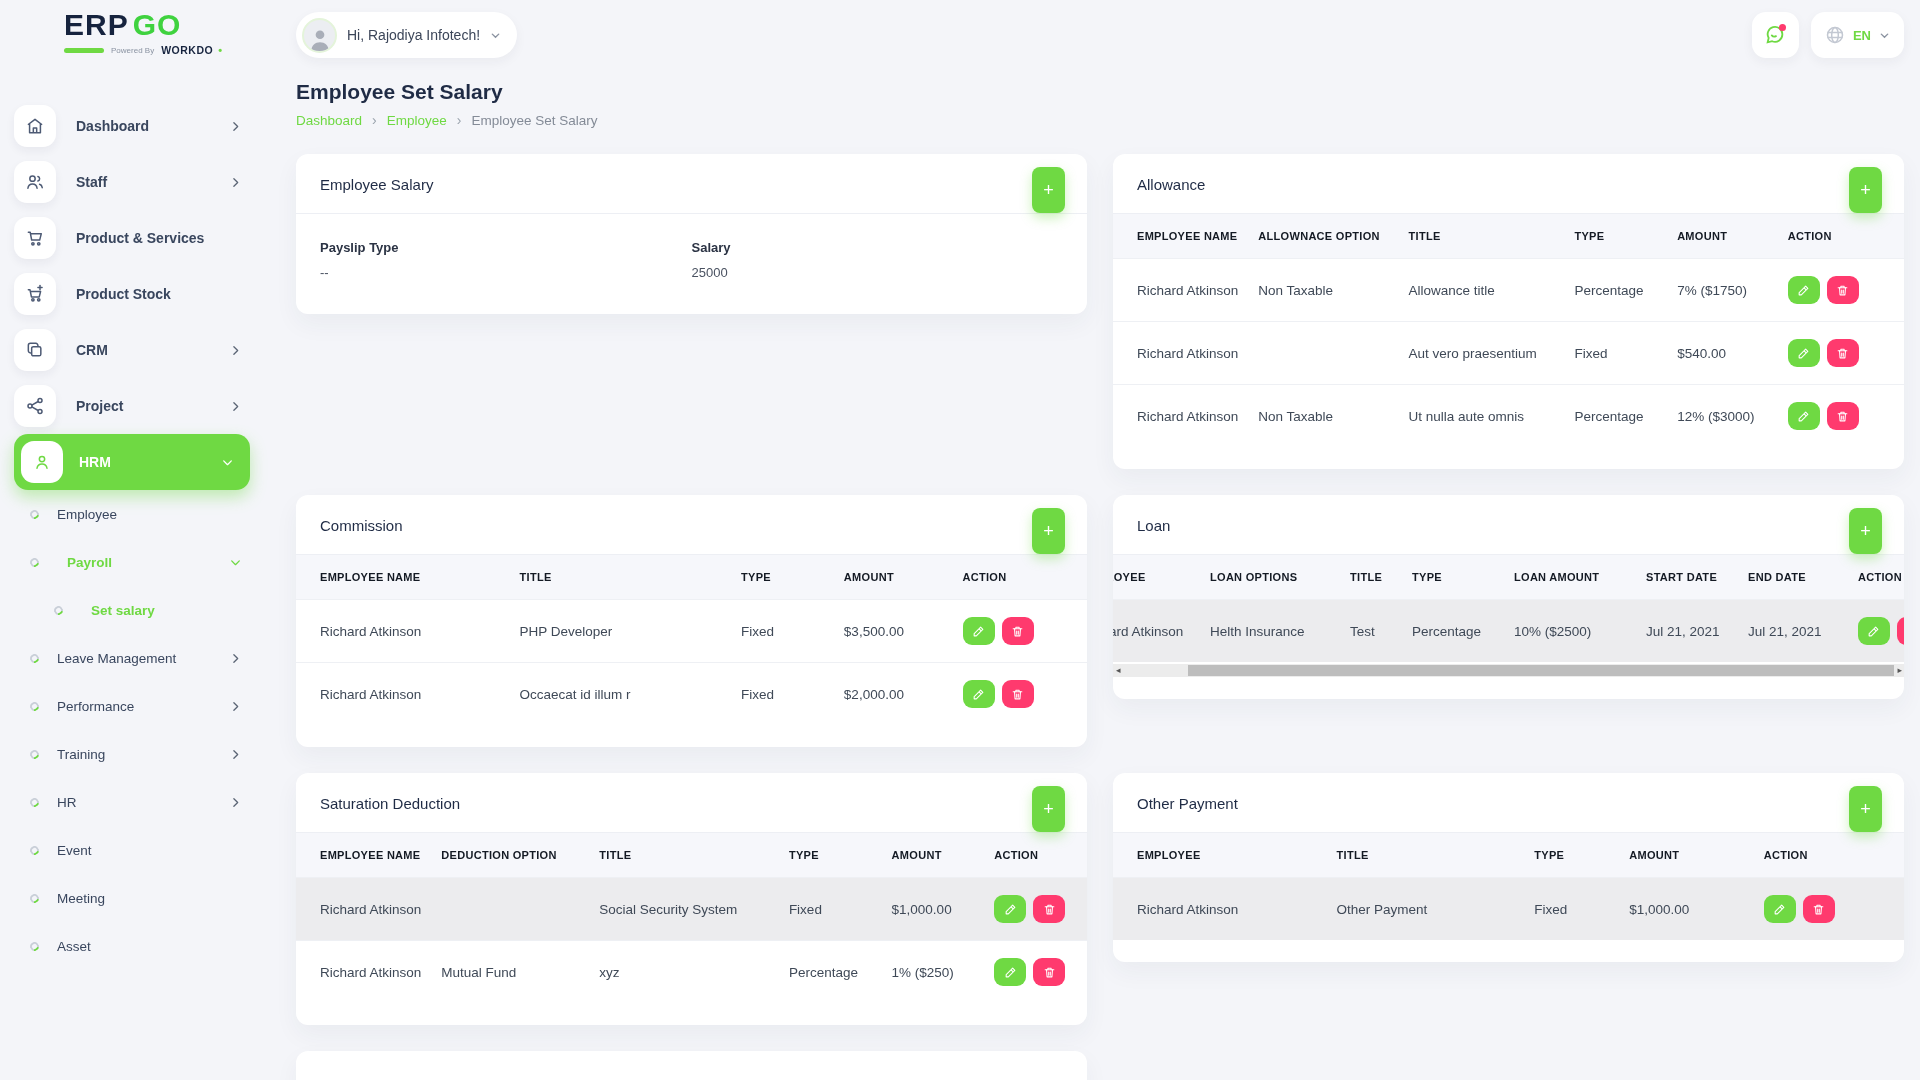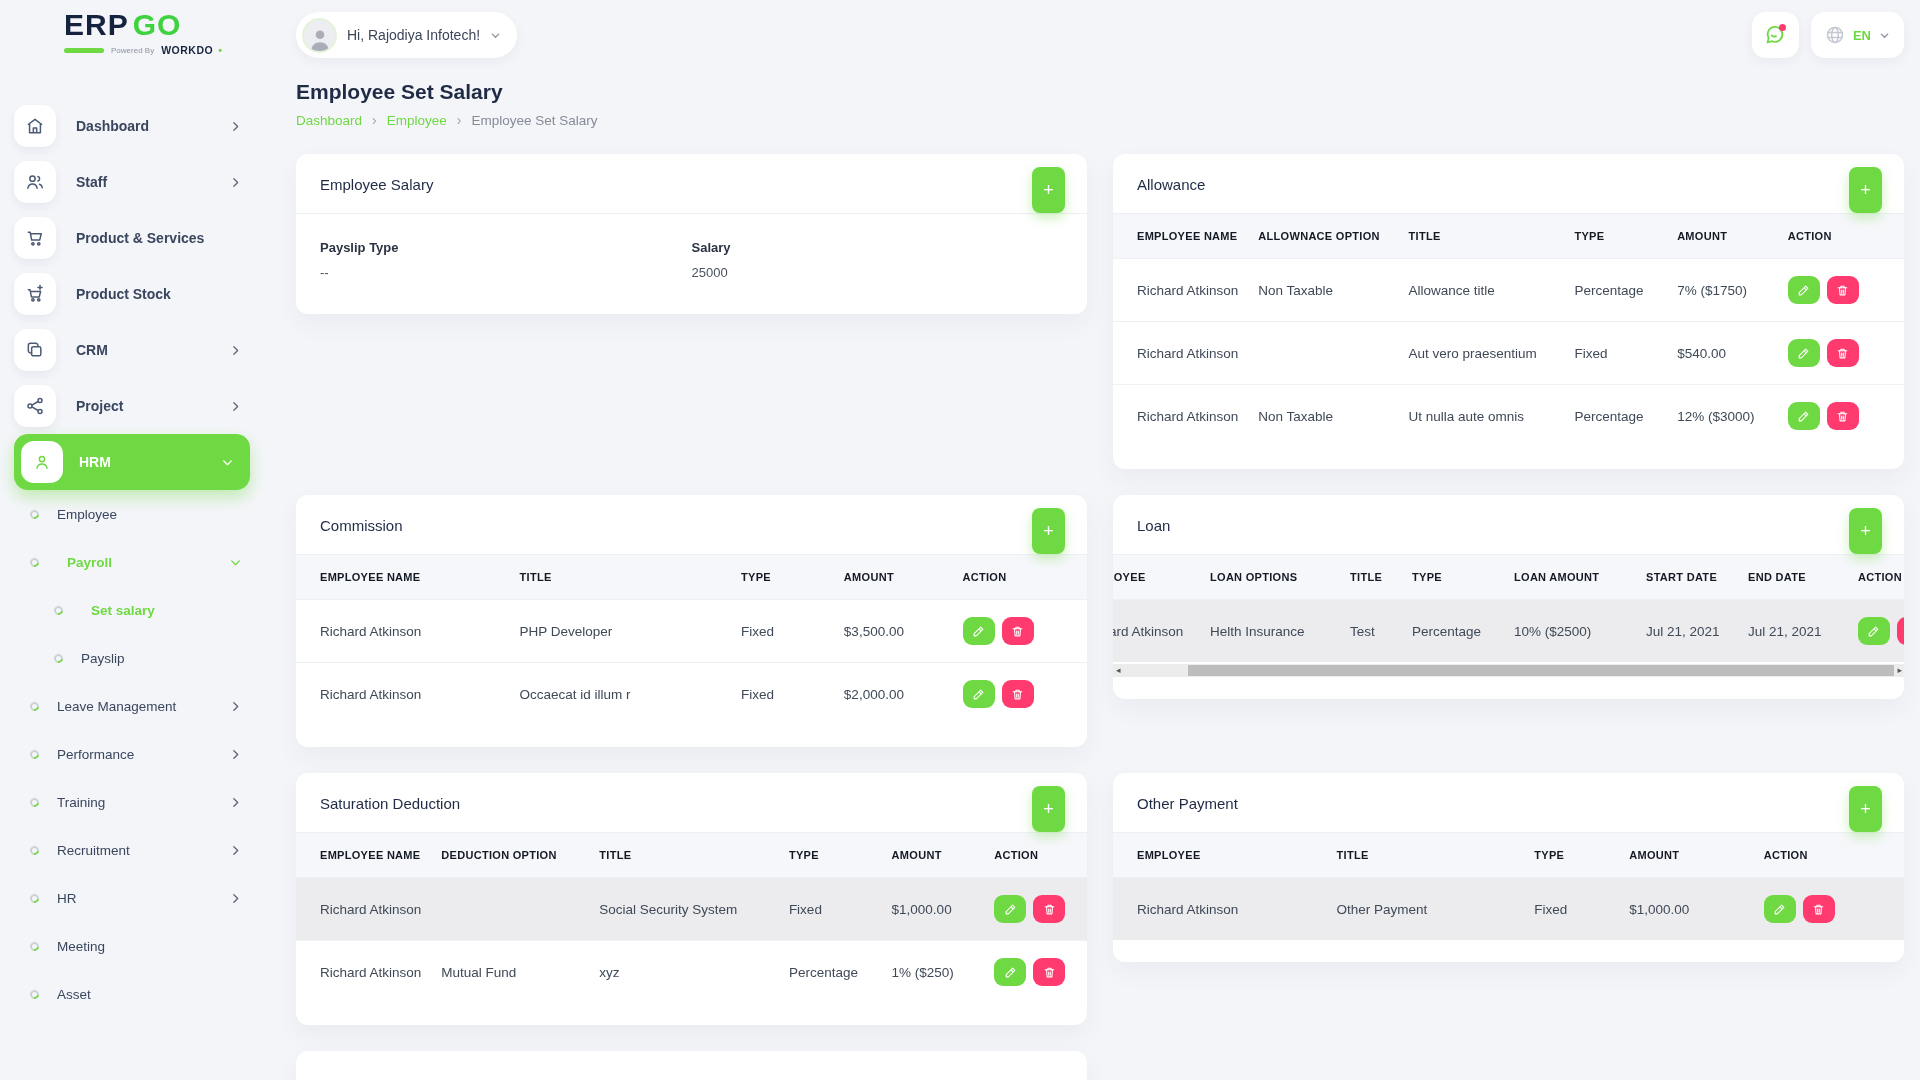--- a/index.html
+++ b/index.html
@@ -264,24 +264,20 @@
           <span class="nav-chev">
             <svg viewBox="0 0 24 24" fill="none" stroke="currentColor" stroke-width="2.4" stroke-linecap="round" stroke-linejoin="round">
               <polyline points="5,9 12,16 19,9"></polyline>
             </svg>
           </span>
         </div>
         <div class="nav-item subsub active-text">
           <span class="bullet"></span>
           <span class="nav-label">Set salary</span>
         </div>
-        <div class="nav-item subsub">
-          <span class="bullet"></span>
-          <span class="nav-label">Payslip</span>
-        </div>
         <div class="nav-item sub">
           <span class="bullet"></span>
           <span class="nav-label">Leave Management</span>
           <span class="nav-chev">
             <svg viewBox="0 0 24 24" fill="none" stroke="currentColor" stroke-width="2.4" stroke-linecap="round" stroke-linejoin="round">
               <polyline points="9,5 16,12 9,19"></polyline>
             </svg>
           </span>
         </div>
         <div class="nav-item sub">
@@ -297,35 +293,30 @@
           <span class="bullet"></span>
           <span class="nav-label">Training</span>
           <span class="nav-chev">
             <svg viewBox="0 0 24 24" fill="none" stroke="currentColor" stroke-width="2.4" stroke-linecap="round" stroke-linejoin="round">
               <polyline points="9,5 16,12 9,19"></polyline>
             </svg>
           </span>
         </div>
         <div class="nav-item sub">
           <span class="bullet"></span>
-          <span class="nav-label">Recruitment</span>
+          <span class="nav-label">HR</span>
           <span class="nav-chev">
             <svg viewBox="0 0 24 24" fill="none" stroke="currentColor" stroke-width="2.4" stroke-linecap="round" stroke-linejoin="round">
               <polyline points="9,5 16,12 9,19"></polyline>
             </svg>
           </span>
         </div>
         <div class="nav-item sub">
           <span class="bullet"></span>
-          <span class="nav-label">HR</span>
-          <span class="nav-chev">
-            <svg viewBox="0 0 24 24" fill="none" stroke="currentColor" stroke-width="2.4" stroke-linecap="round" stroke-linejoin="round">
-              <polyline points="9,5 16,12 9,19"></polyline>
-            </svg>
-          </span>
+          <span class="nav-label">Event</span>
         </div>
         <div class="nav-item sub">
           <span class="bullet"></span>
           <span class="nav-label">Meeting</span>
         </div>
         <div class="nav-item sub">
           <span class="bullet"></span>
           <span class="nav-label">Asset</span>
         </div>
       </nav>

